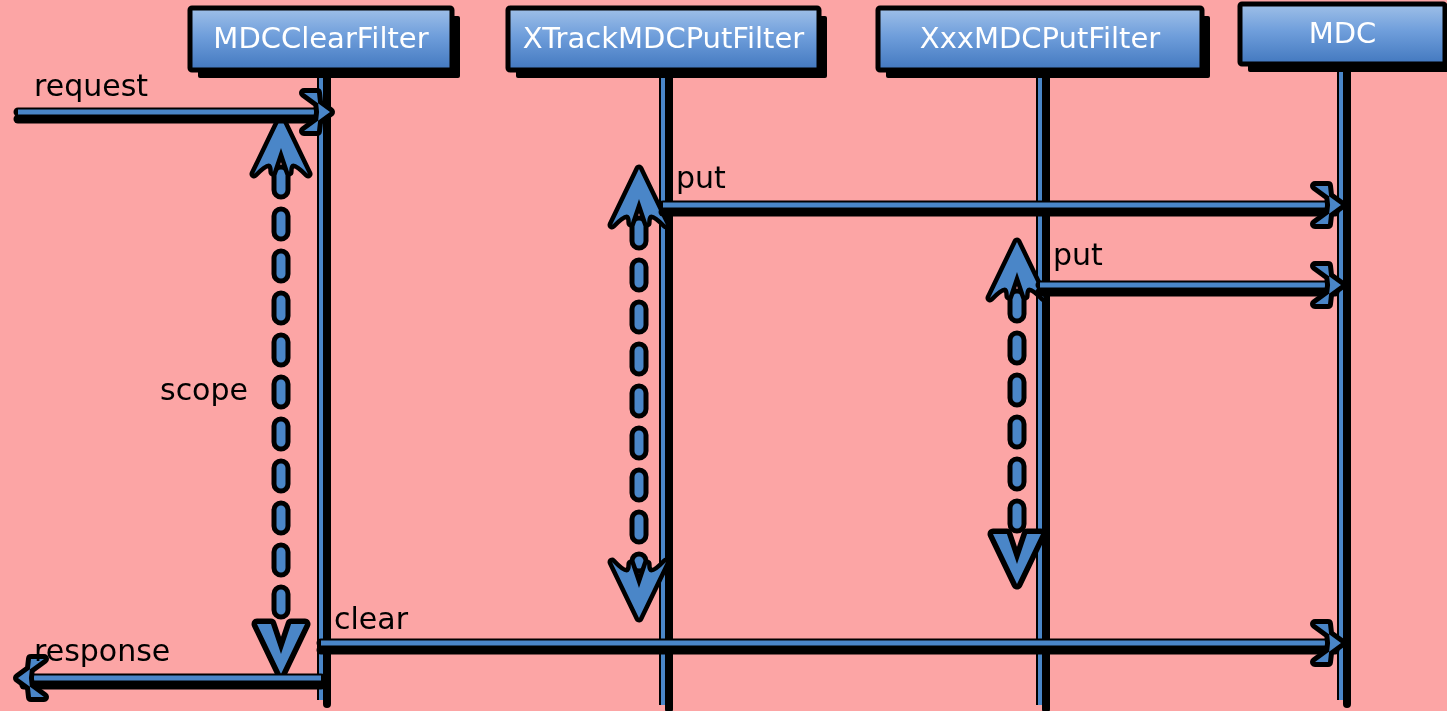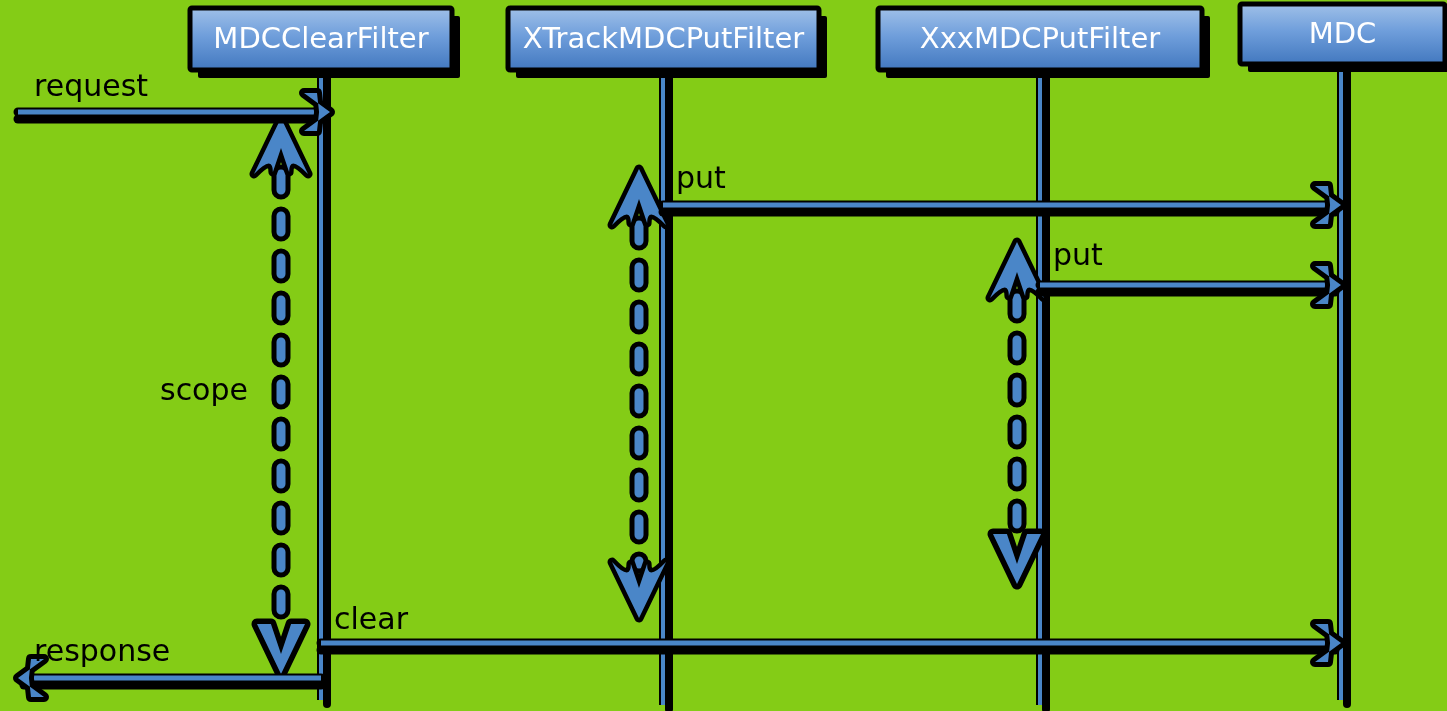--- a/index.html
+++ b/index.html
@@ -8,21 +8,21 @@
     padding: 0;
     background: #808080;
   }
   body {
     font-family: "DejaVu Sans", "Liberation Sans", sans-serif;
   }
   #canvas {
     position: relative;
     width: 1447px;
     height: 711px;
-    background: #84cc16;
+    background: #fca5a5;
     overflow: hidden;
   }
   #svg-layer {
     position: absolute;
     left: 0;
     top: 0;
     width: 1447px;
     height: 711px;
   }
   .lifeline-box-label {

